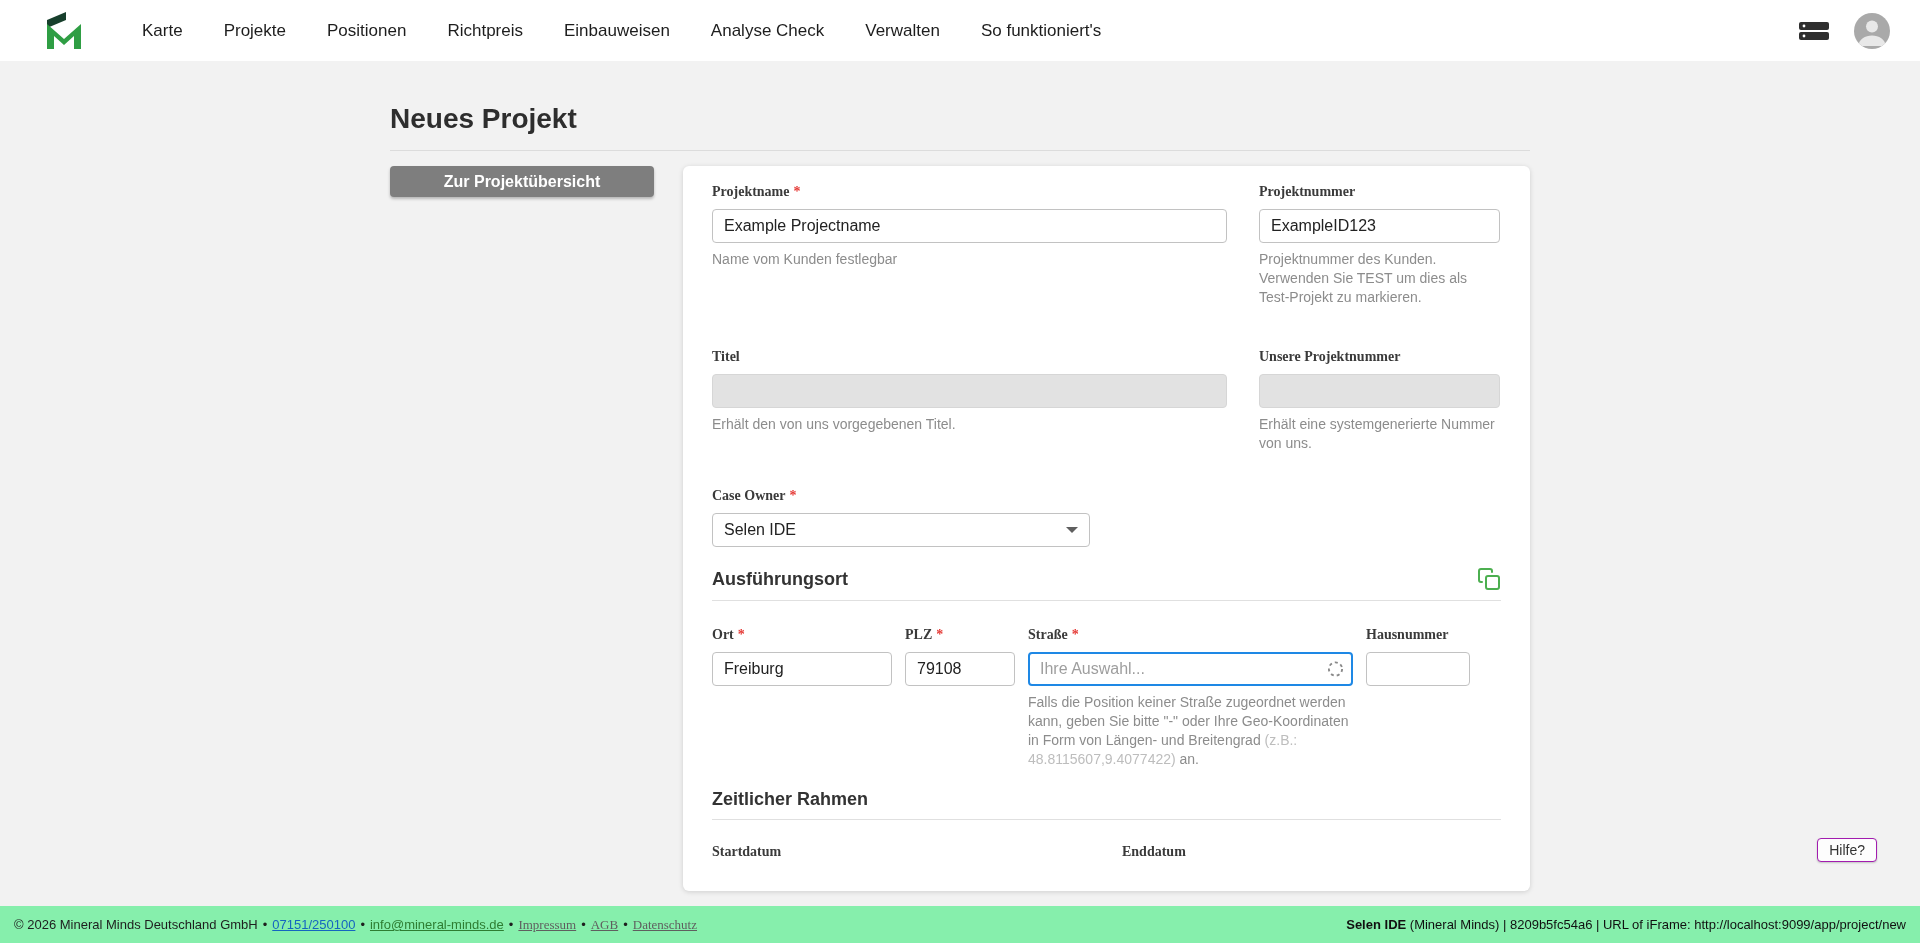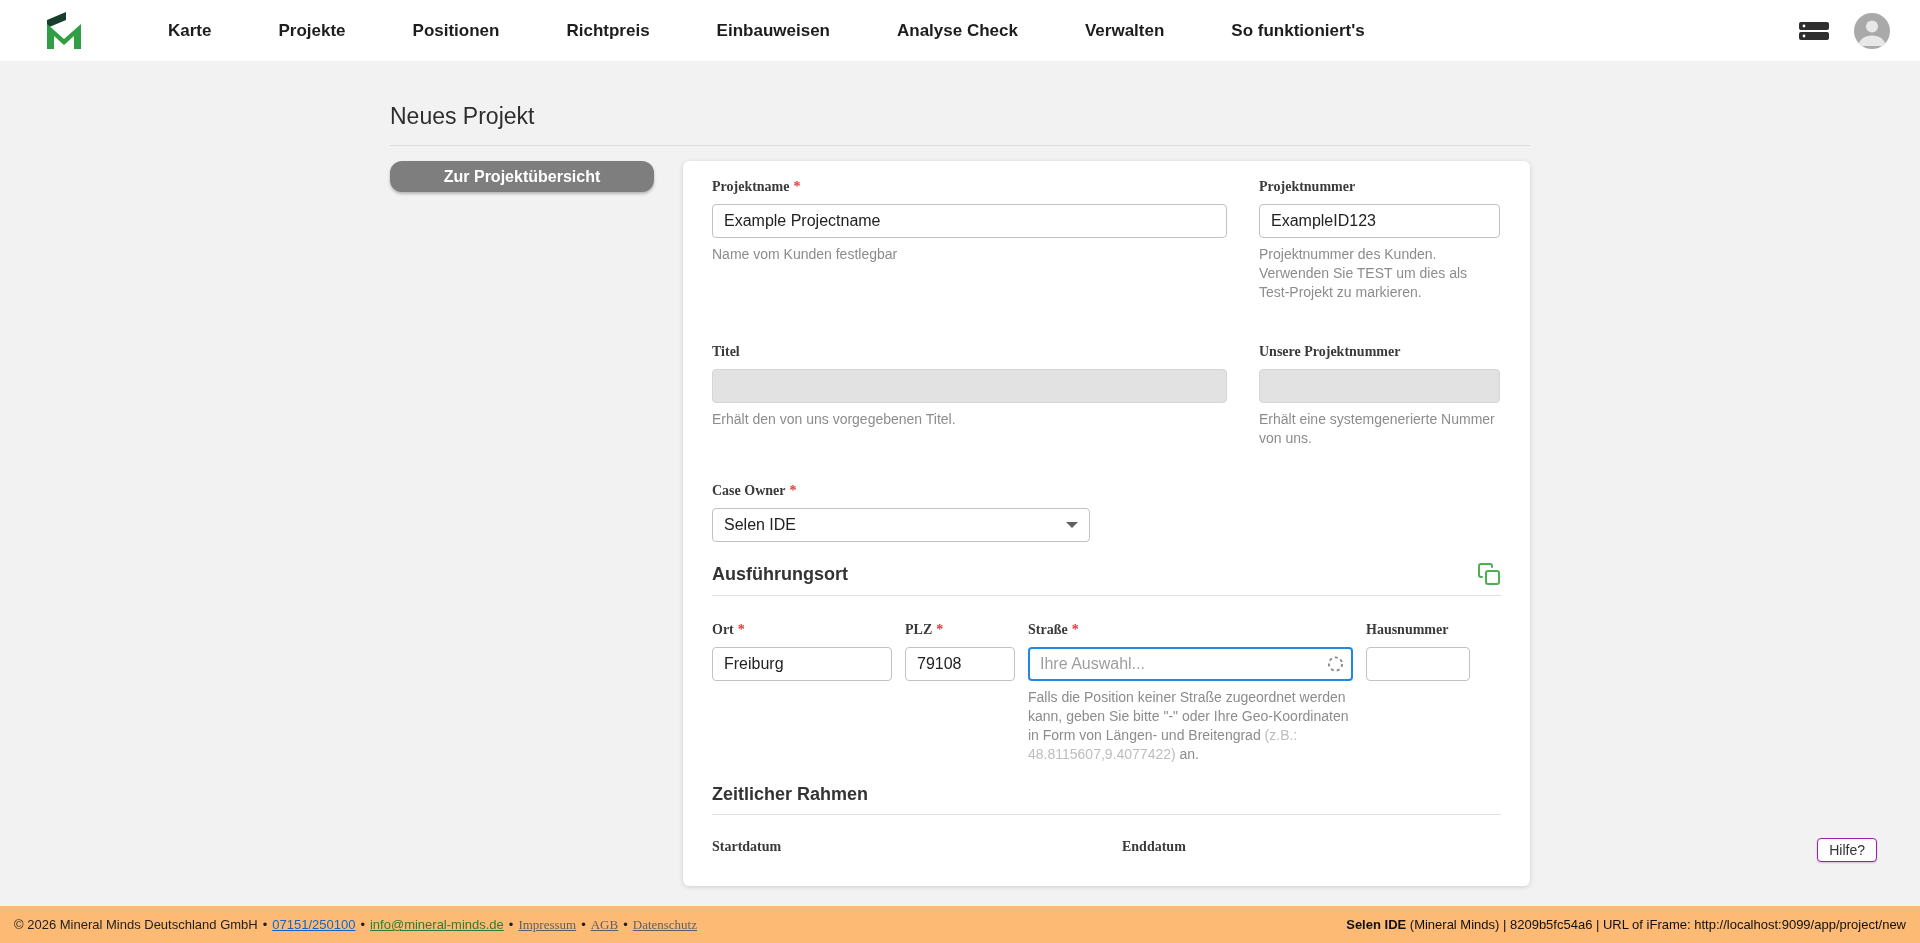--- a/index.html
+++ b/index.html
@@ -9,34 +9,34 @@
     font-family: "Liberation Sans", sans-serif;
     display: flex; flex-direction: column;
     background: #f2f2f2; overflow: hidden; color: #222;
   }
 
   
   .nav { height: 61px; background: #fff; display: flex; align-items: center;
          padding: 0 30px 0 42px; flex-shrink: 0; }
   .logo { width: 44px; height: 44px; margin-right: 56px; display: block; }
   .nav-items { display: flex; align-items: center; gap: 41px; }
-  .nav-item { font-size: 17px; font-weight: 700; color: #1d1d1d; cursor: pointer; white-space: nowrap; margin-left: 26px; }
+  .nav-item { font-size: 17px; font-weight: 400; color: #1d1d1d; cursor: pointer; white-space: nowrap; }
   .nav-right { margin-left: auto; display: flex; align-items: center; gap: 24px; }
   .avatar { width: 36px; height: 36px; border-radius: 50%; background: #a9a9a9;
             overflow: hidden; display: flex; align-items: flex-end; justify-content: center; }
 
   
   .main { flex: 1; position: relative; overflow: hidden; }
   .container { width: 1140px; margin: 0 auto; padding-top: 42px; }
-  .page-title { font-size: 23px; font-weight: 400; color: #2e2e2e; }
+  .page-title { font-size: 28px; font-weight: 700; color: #2e2e2e; }
   .title-divider { border: none; border-top: 1px solid #dcdcdc; margin-top: 15px; }
   .layout-row { display: flex; gap: 29px; margin-top: 15px; align-items: flex-start; }
   .left-col { width: 264px; flex-shrink: 0; }
   .btn-back { width: 100%; height: 31px; background: #7e7e7e; color: #fff; border: none;
-              border-radius: 12px; font-size: 16px; font-weight: 600; cursor: pointer;
+              border-radius: 4px; font-size: 16px; font-weight: 600; cursor: pointer;
               font-family: inherit; box-shadow: 0 2px 3px rgba(0,0,0,.25); }
 
   .card { flex: 1; background: #fff; border-radius: 6px;
           box-shadow: 0 1px 5px rgba(0,0,0,.15); padding: 18px 29px 22px; }
 
   .row { display: flex; gap: 32px; }
   .field label { display: block; font-size: 14px; font-weight: 700; color: #3a3a3a; margin-bottom: 9px; font-family: Liberation Serif, serif; }
   .req { color: #e53935; margin-left: 4px; font-weight: 700; }
   .txt-input, .select {
     height: 34px; width: 100%; border: 1px solid #c2c2c2; border-radius: 4px;
@@ -66,21 +66,21 @@
   .txt-input.focused { border: 2px solid #1e88e5; padding: 8px 10px; }
   .spinner { position: absolute; right: 9px; top: 50%; transform: translateY(-50%); display: flex; }
 
   .dates-row { display: flex; gap: 32px; margin-top: 24px; }
 
   .help-btn { position: absolute; right: 43px; bottom: 44px; background: #fdfdfd;
               border: 1px solid #a21caf; border-radius: 4px; padding: 3px 11px;
               font-size: 14px; color: #333; cursor: pointer; box-shadow: 0 1px 2px rgba(0,0,0,.2); }
 
   
-  .footer { height: 37px; background: #fdba74; display: flex; align-items: center;
+  .footer { height: 37px; background: #86efac; display: flex; align-items: center;
             justify-content: space-between; padding: 0 14px; flex-shrink: 0; }
   .footer-left { display: flex; align-items: center; gap: 5px; font-size: 13px; color: #1e1e1e; }
   .footer-left .sep { color: #1e1e1e; }
   .link { text-decoration: underline; cursor: pointer; }
   .link-phone { color: #1565c0; }
   .link-email { color: #2e7d32; }
   .link-gray { color: #5f5f5f; font-family: Liberation Serif, serif; }
   .footer-right { font-size: 13px; color: #111; }
   .footer-right .bold { font-weight: 700; }
 </style>

